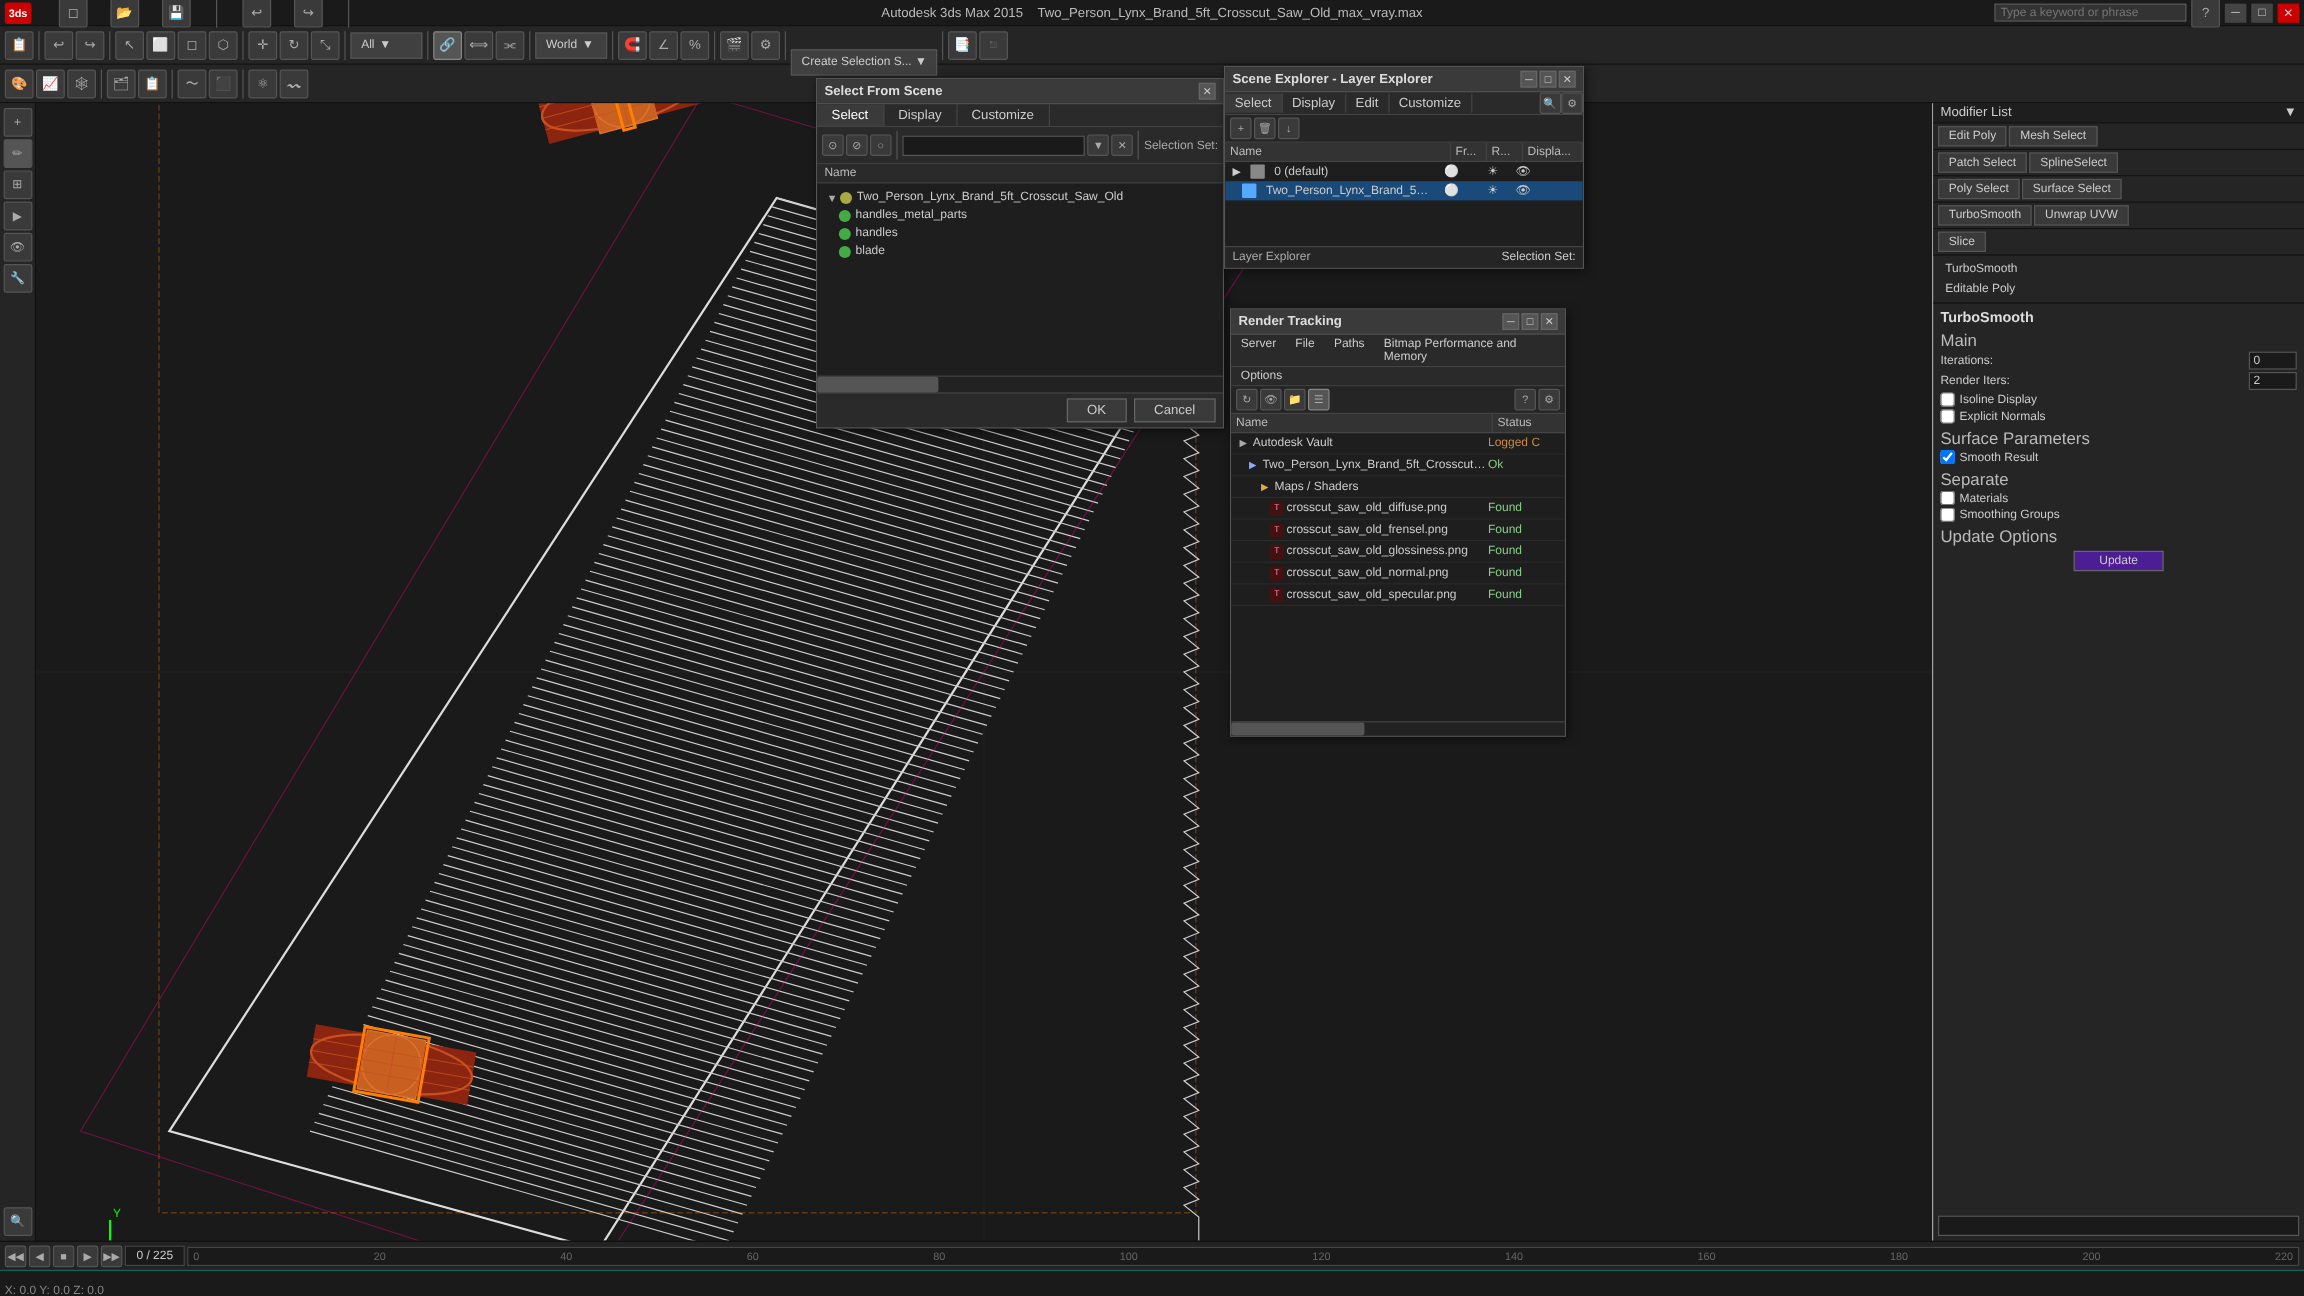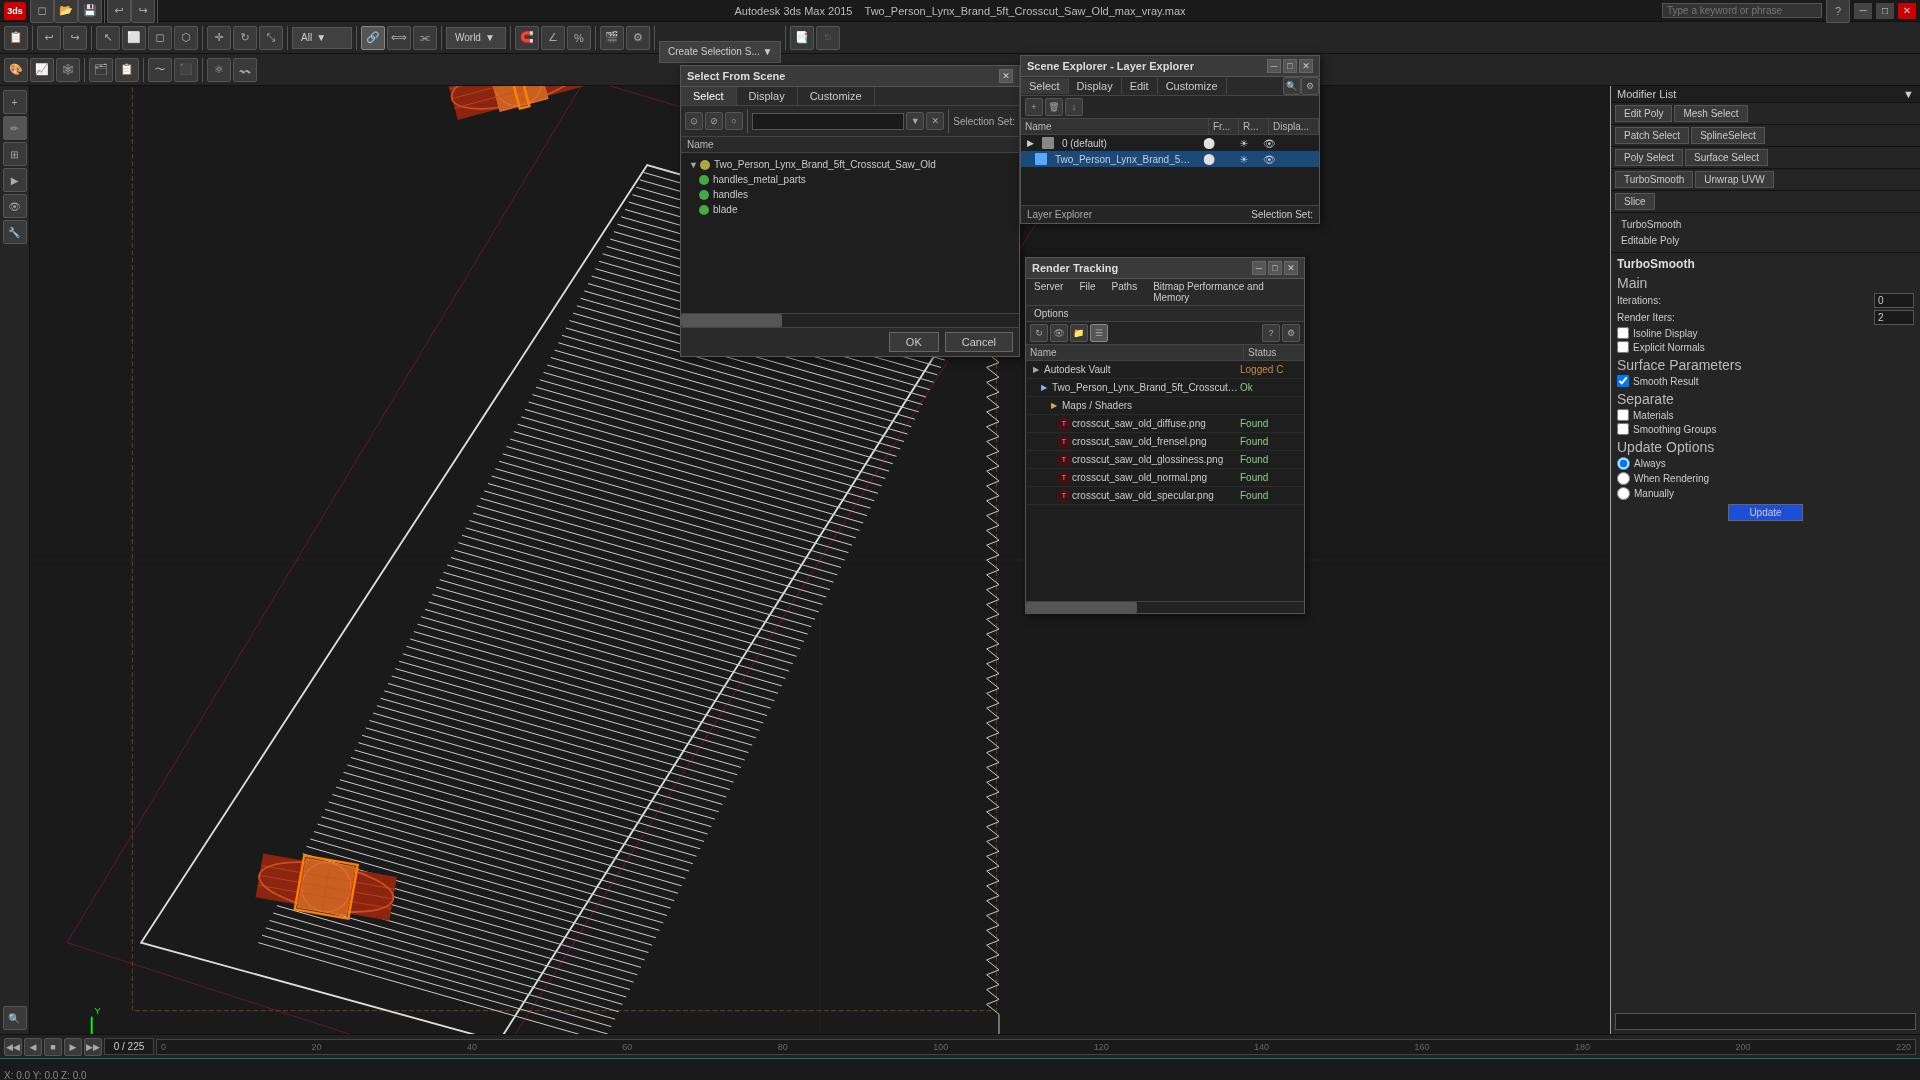--- a/index.html
+++ b/index.html
@@ -15,21 +15,21 @@
     }
 
     
     #top-menubar {
       width: 100%;
       height: 22px;
       background: #1a1a1a;
       display: flex;
       align-items: center;
       padding: 0 4px;
-      gap: 0;
+      gap: 19px;
       border-bottom: 1px solid #111;
     }
     .menu-logo {
       width: 22px;
       height: 18px;
       background: #c00;
       border-radius: 2px;
       display: flex;
       align-items: center;
       justify-content: center;
@@ -281,21 +281,21 @@
       display: flex;
       align-items: center;
       gap: 4px;
       margin-bottom: 2px;
     }
     .ts-checkbox { width: 12px; height: 12px; cursor: pointer; }
     .ts-update-btn {
       margin: 4px auto;
       display: block;
       padding: 2px 20px;
-      background: #1d4ed8;
+      background: #4c1d95;
       border: 1px solid #666;
       color: #ccc;
       cursor: pointer;
       font-size: 10px;
     }
     .radio-group { display: flex; flex-direction: column; gap: 2px; }
     .radio-row { display: flex; align-items: center; gap: 4px; }
 
     
     #statusbar {
@@ -981,34 +981,20 @@
         <span class="ts-label">Materials</span>
       </div>
 
       <div class="ts-checkbox-row">
         <input type="checkbox" class="ts-checkbox" style="">
         <span class="ts-label">Smoothing Groups</span>
       </div>
 
       <div class="ts-section-title">Update Options</div>
 
-      <div class="radio-group">
-        <div class="radio-row">
-          <input type="radio" name="update" checked="" style="">
-          <span class="ts-label">Always</span>
-        </div>
-        <div class="radio-row">
-          <input type="radio" name="update" style="">
-          <span class="ts-label">When Rendering</span>
-        </div>
-        <div class="radio-row">
-          <input type="radio" name="update" style="">
-          <span class="ts-label">Manually</span>
-        </div>
-      </div>
 
       <button class="ts-update-btn">Update</button>
     </div>
 
     <div style="padding:4px; margin-top:auto;">
       <input type="text" style="width: 100%; background: rgb(26, 26, 26); border: 1px solid rgb(85, 85, 85); color: rgb(204, 204, 204); padding: 2px 4px; font-size: 10px;" placeholder="">
     </div>
   </div>
 </div>
 

